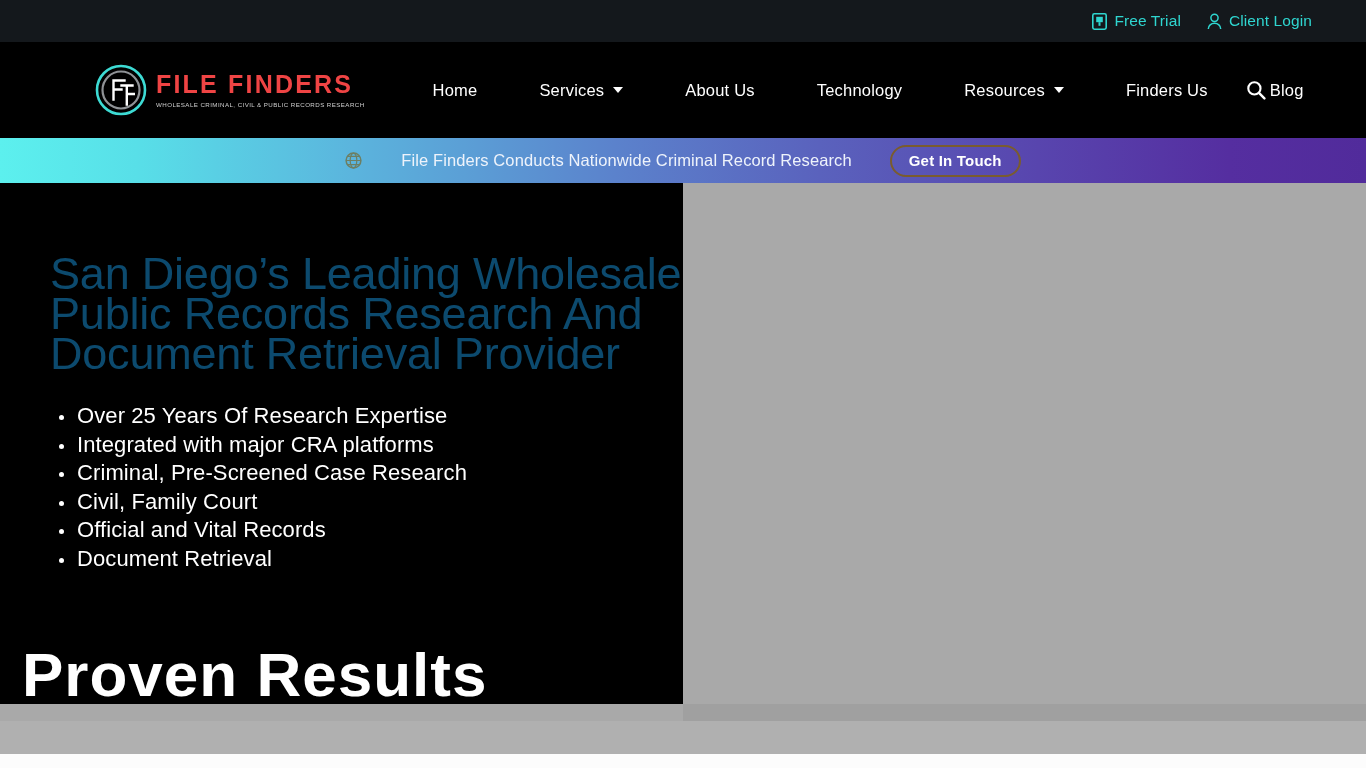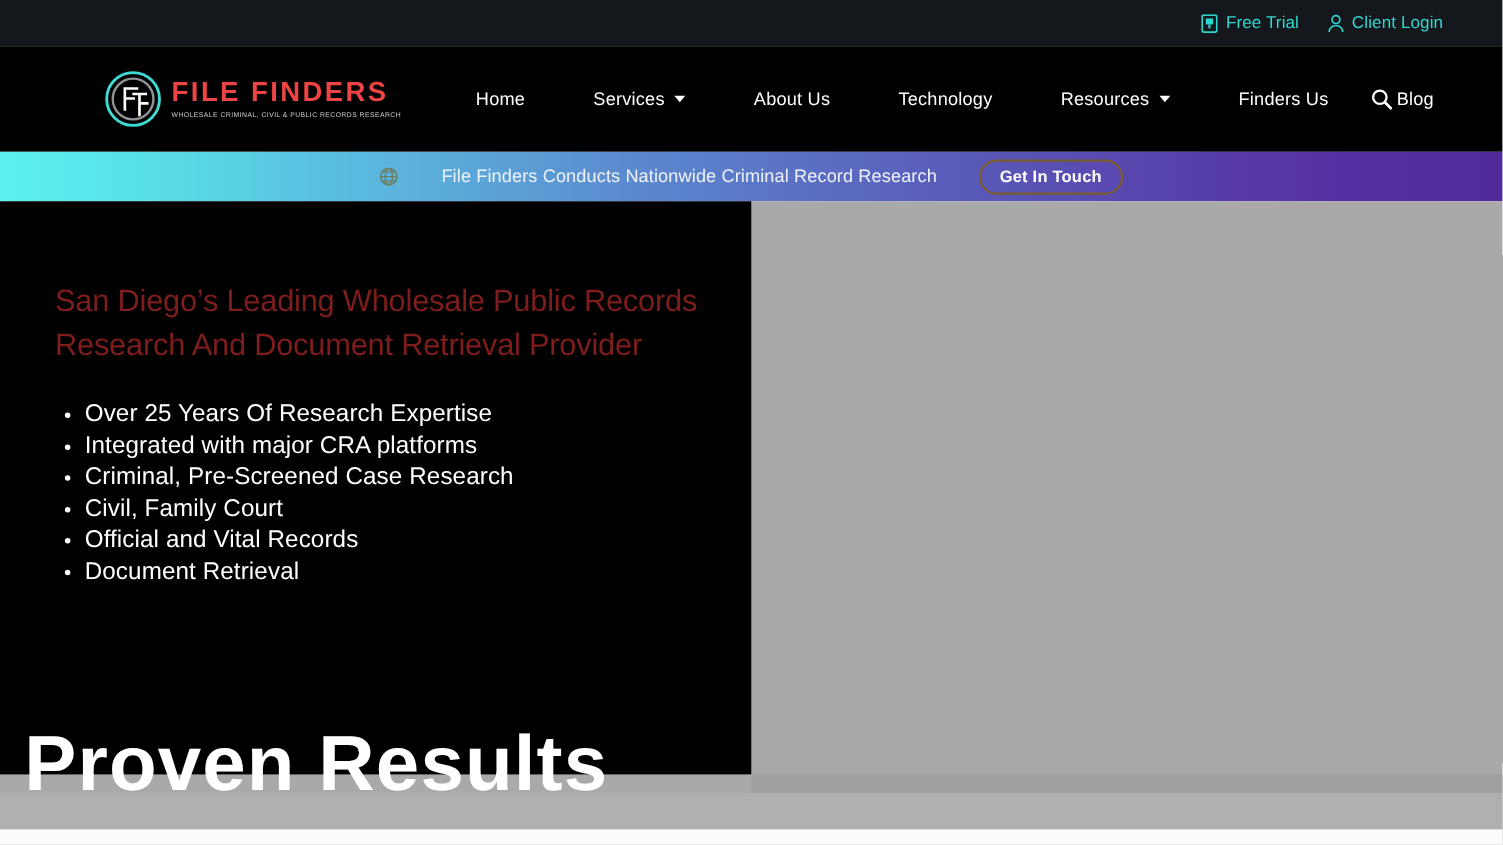--- a/index.html
+++ b/index.html
@@ -160,22 +160,22 @@
     background: #000000;
   }
   .hero-copy {
     position: absolute;
     left: 50px;
     top: 71px;
     width: 640px;
     z-index: 3;
   }
   .hero-title {
-    color: #7f1d1d;
-    font-size: 28px;
+    color: #0c4a6e;
+    font-size: 45px;
     font-weight: 400;
     line-height: 40px;
     letter-spacing: -0.2px;
   }
   .hero-list {
     list-style: none;
     margin-top: 28px;
   }
   .hero-list li {
     color: #ffffff;
@@ -211,23 +211,23 @@
   .band-white {
     position: absolute;
     left: 0; top: 571px;
     width: 1366px; height: 14px;
     background: #fcfcfc;
   }
 
   .proven {
     position: absolute;
     left: 22px;
-    top: 462px;
+    top: 442px;
     color: #ffffff;
-    font-size: 71px;
+    font-size: 62px;
     font-weight: 700;
     letter-spacing: 1px;
     line-height: 100px;
     white-space: nowrap;
     z-index: 5;
   }
 </style>
 </head>
 <body>
 

